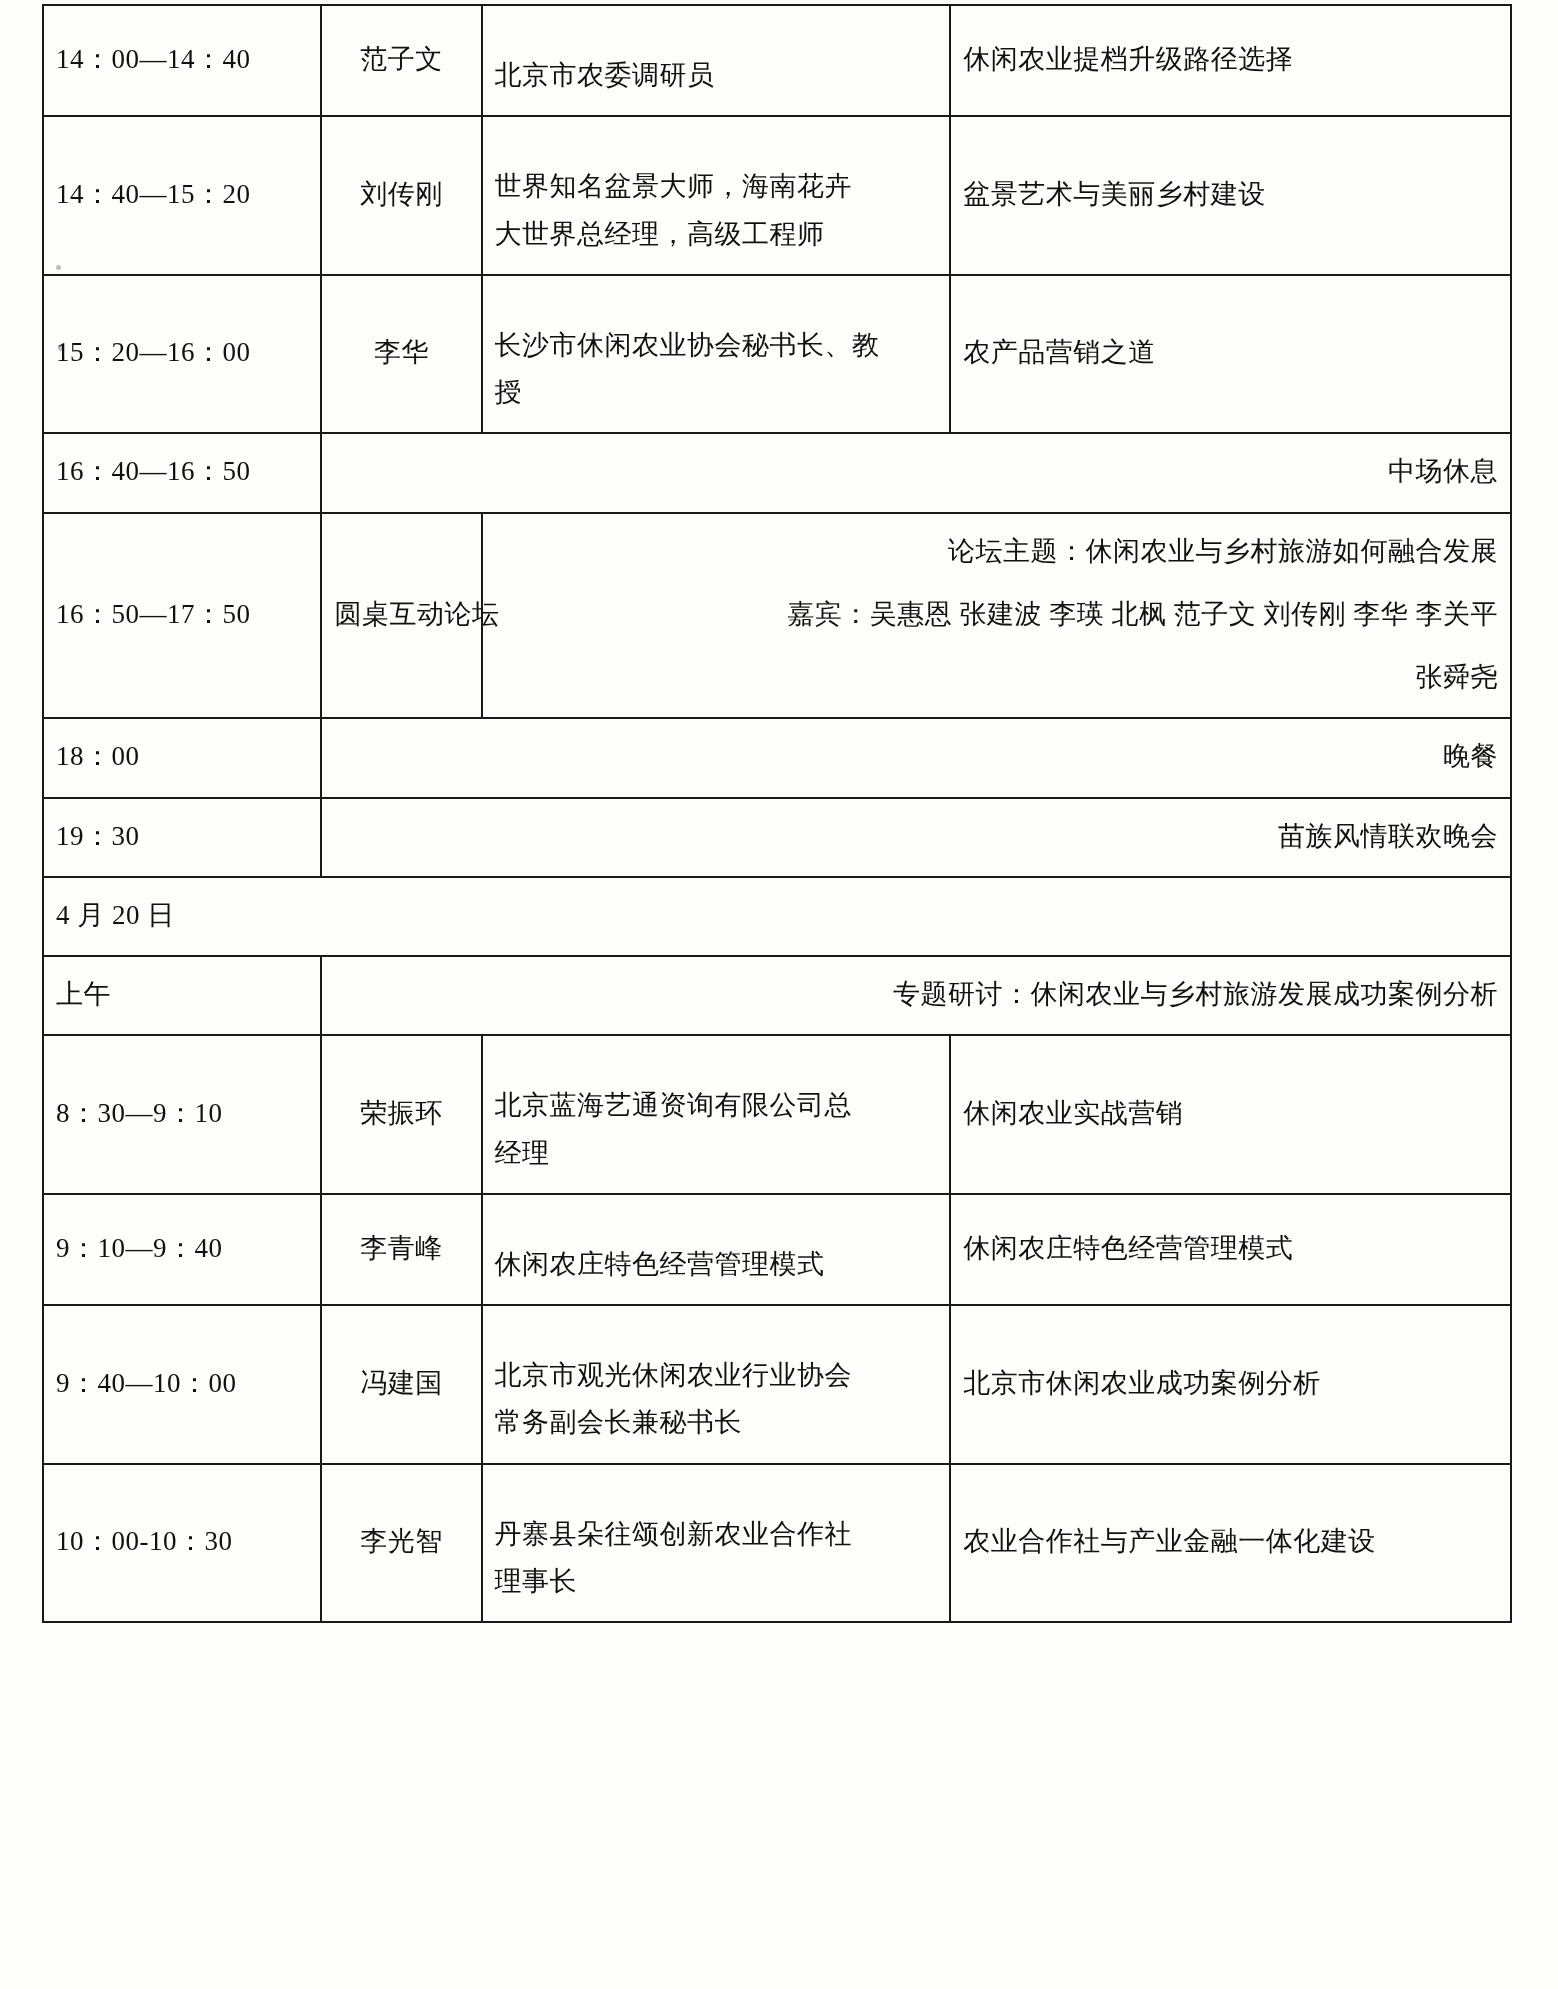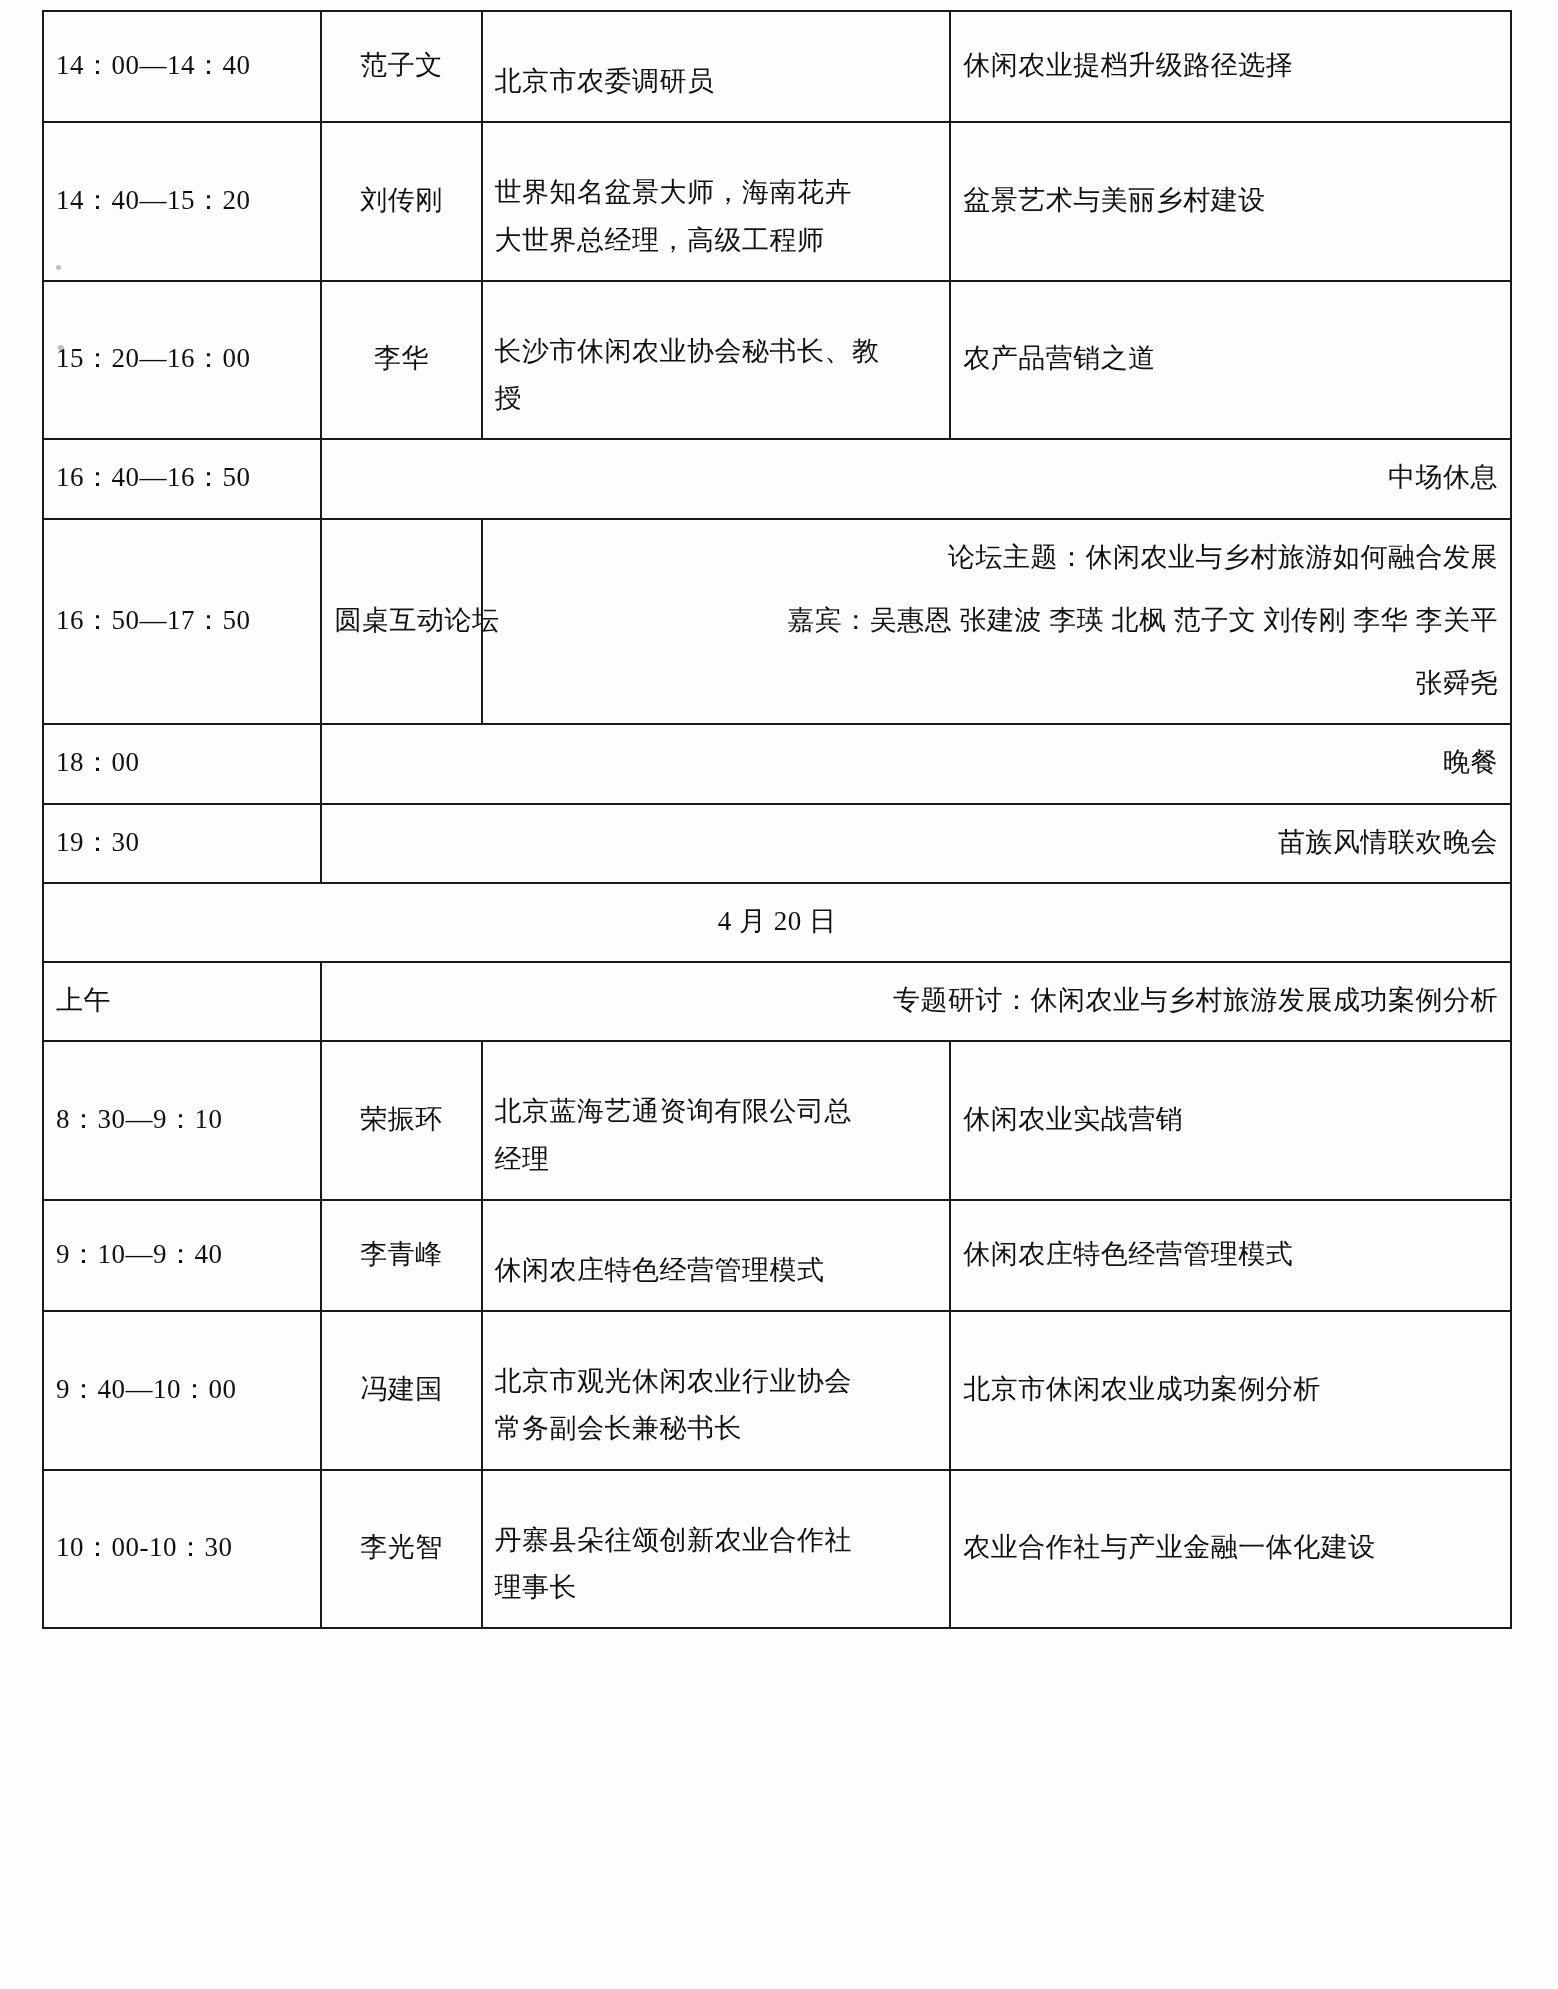--- a/index.html
+++ b/index.html
@@ -17,21 +17,21 @@
   .page {
     position: absolute;
     left: 0; top: 0;
     width: 1558px;
     height: 1989px;
     background: #fdfdfb;
   }
   .sheet {
     position: absolute;
     left: 42px;
-    top: 10px;
+    top: 4px;
     width: 1380px;
   }
   table.schedule {
     border-collapse: collapse;
     width: 1470px;
     table-layout: fixed;
   }
   table.schedule td {
     border: 2px solid #1a1a1a;
     vertical-align: middle;
@@ -58,21 +58,20 @@
   }
   td.plain {
     padding-left: 50px;
     text-align: right;
   }
   td.dateline {
     padding-left: 14px;
     font-weight: 700;
     font-size: 29px;
     letter-spacing: 2px;
-    text-align: center;
   }
   td.sessionline {
     padding-left: 14px;
     font-weight: 700;
     font-size: 29px;
     letter-spacing: 2px;
   }
   td.forum-body {
     padding-left: 22px;
     padding-top: 18px;

